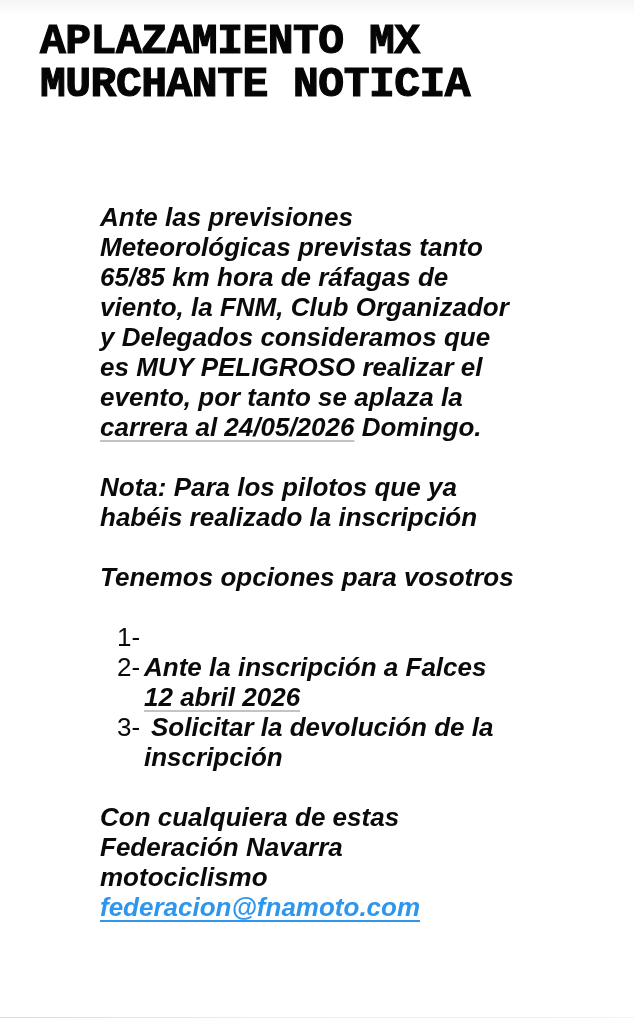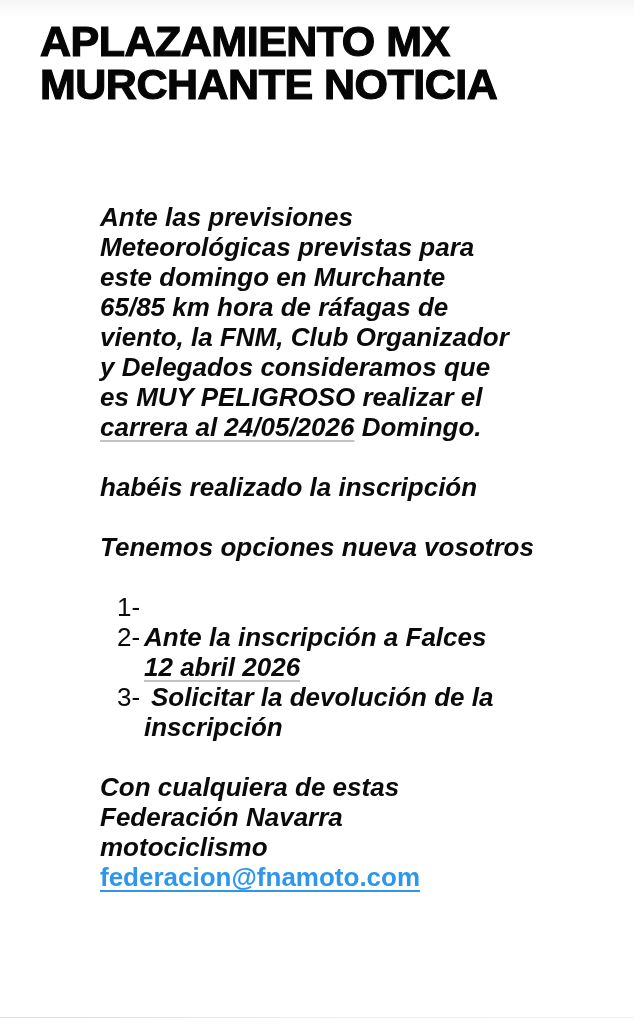--- a/index.html
+++ b/index.html
@@ -21,20 +21,21 @@
     position:absolute; left:0; right:0; bottom:6px; height:1px;
     background:linear-gradient(to right, #dcdcdc, #ececec 40%, #f3f3f3);
   }
 
   .title {
     position:absolute; left:40px; top:20px;
     font-size:43px; line-height:43px; font-weight:bold;
     letter-spacing:-0.5px; color:#050505;
     -webkit-text-stroke:1.2px #050505;
     margin:0;
+    font-family:Liberation Mono, monospace;
   }
   .title-line { display:block; white-space:nowrap; }
 
   .content {
     position:absolute; left:100px; top:202px; width:500px;
     font-size:26px; line-height:30px; font-weight:bold; color:#0a0a0a;
   }
   .block { margin:0 0 30px 0; }
   .line { display:block; white-space:nowrap; min-height:30px;font-style:italic; }
 
@@ -48,21 +49,21 @@
 
   .olist { margin:0 0 30px 0; }
   .oitem { display:flex; align-items:flex-start; }
   .marker {
     flex:none; width:27px; margin-left:17px;
     font-weight:normal; line-height:30px;
   }
   .otext { flex:1; font-weight:bold; }
   .indent3 { padding-left:7px; }
 
-  .email-line { display:block; min-height:30px; }
+  .email-line { display:block; min-height:30px;font-style:italic; }
   .email {
     color:#2e96ec;
     text-decoration:underline;
     text-decoration-thickness:2px;
     text-decoration-color:#2e96ec;
     text-underline-offset:4px;
     cursor:pointer;
     white-space:nowrap;
   }
 </style>
@@ -73,35 +74,36 @@
 
   <h1 class="title">
     <span class="title-line">APLAZAMIENTO MX</span>
     <span class="title-line">MURCHANTE NOTICIA</span>
   </h1>
 
   <div class="content">
 
     <p class="block">
       <span class="line">Ante las previsiones</span>
-      <span class="line">Meteorológicas previstas para</span>
-      <span class="line">este domingo en Murchante</span>
+      <span class="line">Meteorológicas previstas tanto</span>
       <span class="line">65/85 km hora de ráfagas de</span>
       <span class="line">viento, la FNM, Club Organizador</span>
       <span class="line">y Delegados consideramos que</span>
       <span class="line">es MUY PELIGROSO realizar el</span>
+      <span class="line">evento, por tanto se aplaza la</span>
       <span class="line"><span class="u">carrera al 24/05/2026</span><span> Domingo.</span></span>
     </p>
 
     <p class="block">
+      <span class="line">Nota: Para los pilotos que ya</span>
       <span class="line">habéis realizado la inscripción</span>
     </p>
 
     <p class="block">
-      <span class="line">Tenemos opciones nueva vosotros</span>
+      <span class="line">Tenemos opciones para vosotros</span>
     </p>
 
     <div class="olist">
 
       <div class="oitem">
         <span class="marker">1-</span>
         <span class="otext">
         </span>
       </div>
 

